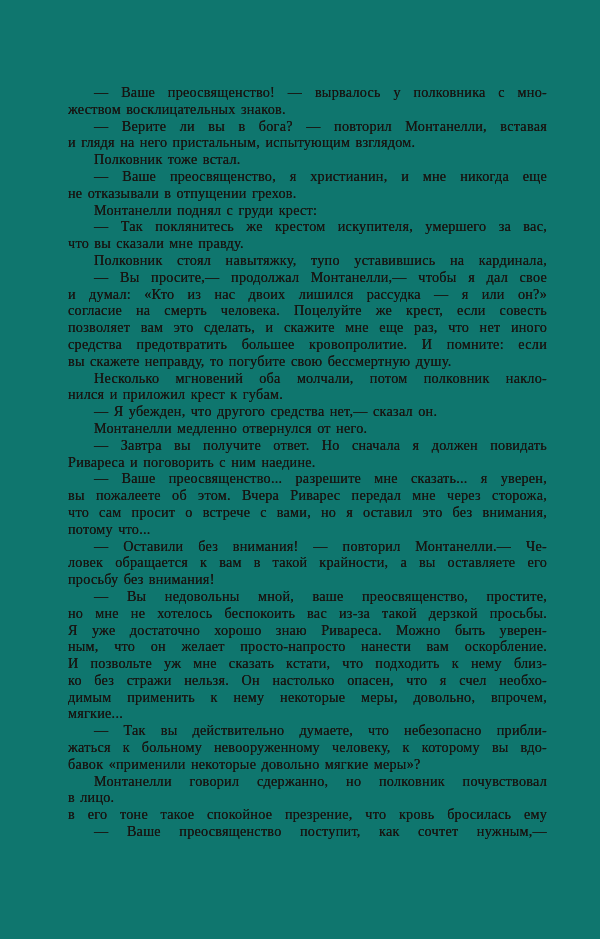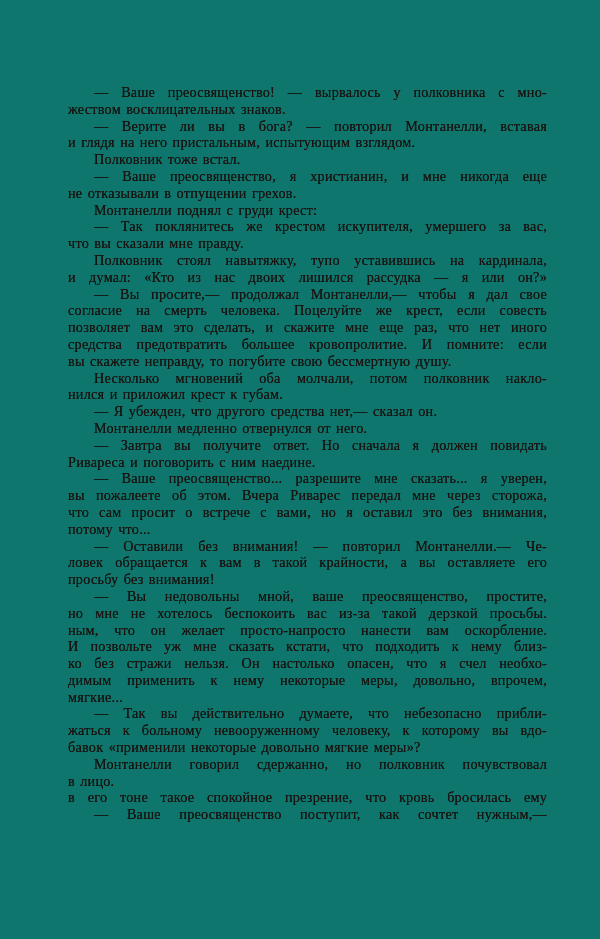--- a/index.html
+++ b/index.html
@@ -65,41 +65,42 @@
       <div class="line end">жеством восклицательных знаков.</div>
       <div class="line indent">— Верите ли вы в бога? — повторил Монтанелли, вставая</div>
       <div class="line end">и глядя на него пристальным, испытующим взглядом.</div>
       <div class="line indent end">Полковник тоже встал.</div>
       <div class="line indent">— Ваше преосвященство, я христианин, и мне никогда еще</div>
       <div class="line end">не отказывали в отпущении грехов.</div>
       <div class="line indent end">Монтанелли поднял с груди крест:</div>
       <div class="line indent">— Так поклянитесь же крестом искупителя, умершего за вас,</div>
       <div class="line end">что вы сказали  мне правду.</div>
       <div class="line indent">Полковник стоял навытяжку, тупо уставившись на кардинала,</div>
+      <div class="line indent">— Вы просите,— продолжал Монтанелли,— чтобы я дал свое</div>
       <div class="line">и думал: «Кто из нас двоих лишился рассудка — я или он?»</div>
-      <div class="line indent">— Вы просите,— продолжал Монтанелли,— чтобы я дал свое</div>
       <div class="line">согласие на смерть человека. Поцелуйте же крест, если совесть</div>
       <div class="line">позволяет вам это сделать, и скажите мне еще раз, что нет иного</div>
       <div class="line">средства предотвратить большее кровопролитие. И помните: если</div>
       <div class="line end">вы скажете неправду, то погубите свою бессмертную душу.</div>
       <div class="line indent">Несколько мгновений оба молчали, потом полковник накло-</div>
       <div class="line end">нился и приложил крест к губам.</div>
       <div class="line indent end">— Я убежден, что другого средства нет,— сказал он.</div>
       <div class="line indent end">Монтанелли медленно отвернулся от него.</div>
       <div class="line indent">— Завтра вы получите ответ. Но сначала я должен повидать</div>
       <div class="line end">Ривареса и поговорить с ним наедине.</div>
       <div class="line indent">— Ваше преосвященство... разрешите мне сказать... я уверен,</div>
       <div class="line">вы пожалеете об этом. Вчера Риварес передал мне через сторожа,</div>
       <div class="line">что сам просит о встрече с вами, но я оставил это без внимания,</div>
       <div class="line end">потому что...</div>
       <div class="line indent">— Оставили без внимания! — повторил Монтанелли.— Че-</div>
       <div class="line">ловек обращается к вам в такой крайности, а вы оставляете его</div>
       <div class="line end">просьбу без внимания!</div>
       <div class="line indent">— Вы недовольны мной, ваше преосвященство, простите,</div>
       <div class="line">но мне не хотелось беспокоить вас из-за такой дерзкой просьбы.</div>
+      <div class="line">Я уже достаточно хорошо знаю Ривареса. Можно быть уверен-</div>
       <div class="line">ным, что он желает просто-напросто нанести вам оскорбление.</div>
       <div class="line">И позвольте уж мне сказать кстати, что подходить к нему близ-</div>
       <div class="line">ко без стражи нельзя. Он  настолько опасен, что я счел необхо-</div>
       <div class="line">димым применить к нему некоторые меры, довольно, впрочем,</div>
       <div class="line end">мягкие...</div>
       <div class="line indent">— Так вы действительно думаете, что небезопасно прибли-</div>
       <div class="line">жаться к больному невооруженному человеку, к которому вы вдо-</div>
       <div class="line end">бавок «применили некоторые довольно мягкие меры»?</div>
       <div class="line indent">Монтанелли говорил сдержанно, но полковник почувствовал</div>
       <div class="line end">в лицо.</div>

